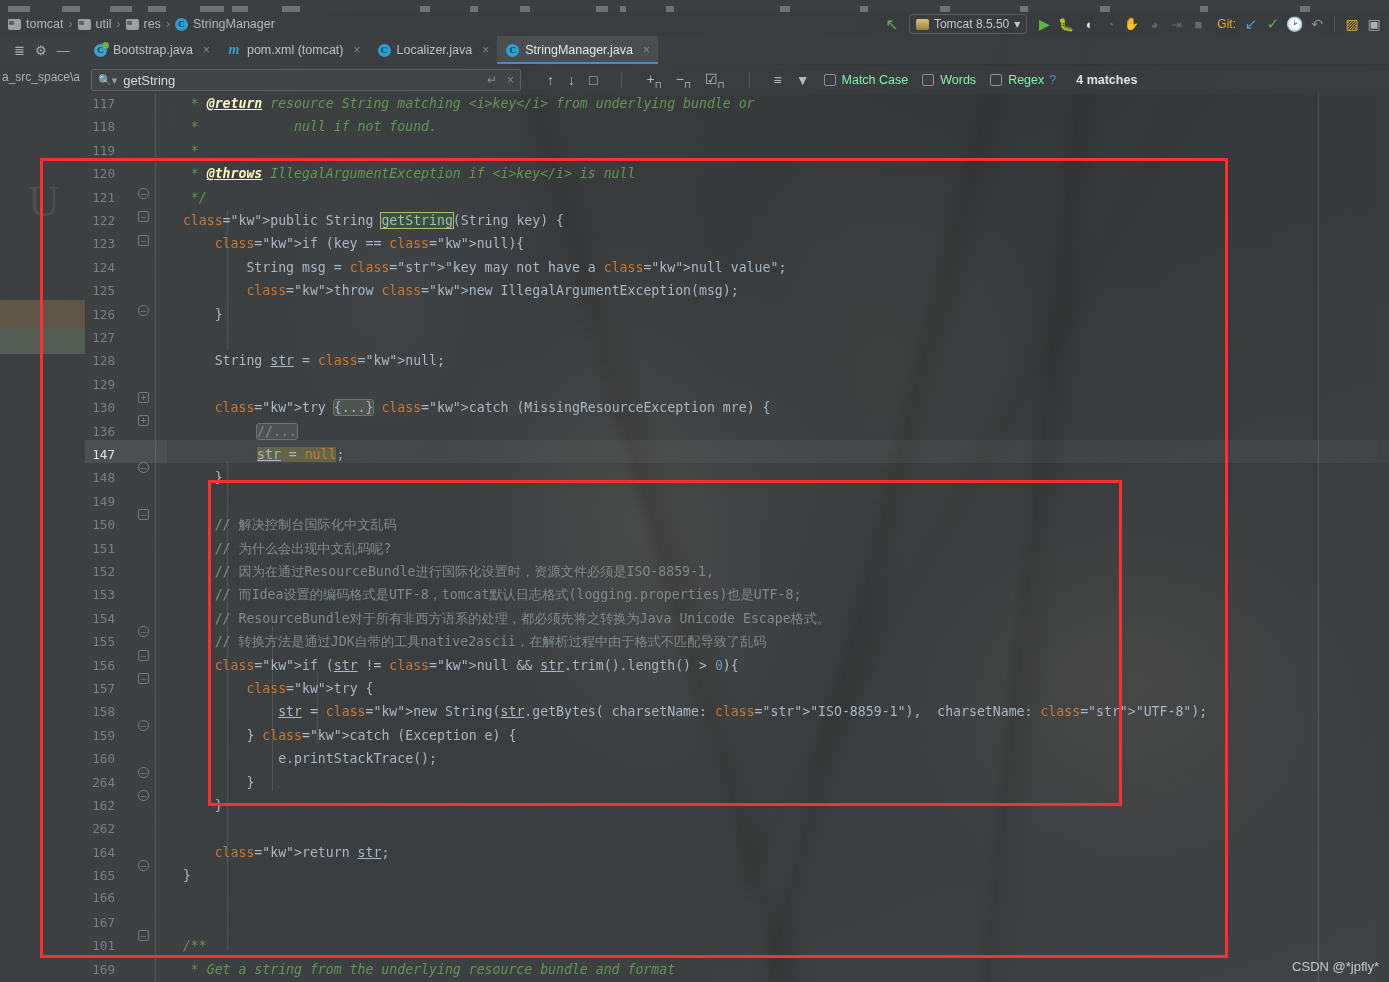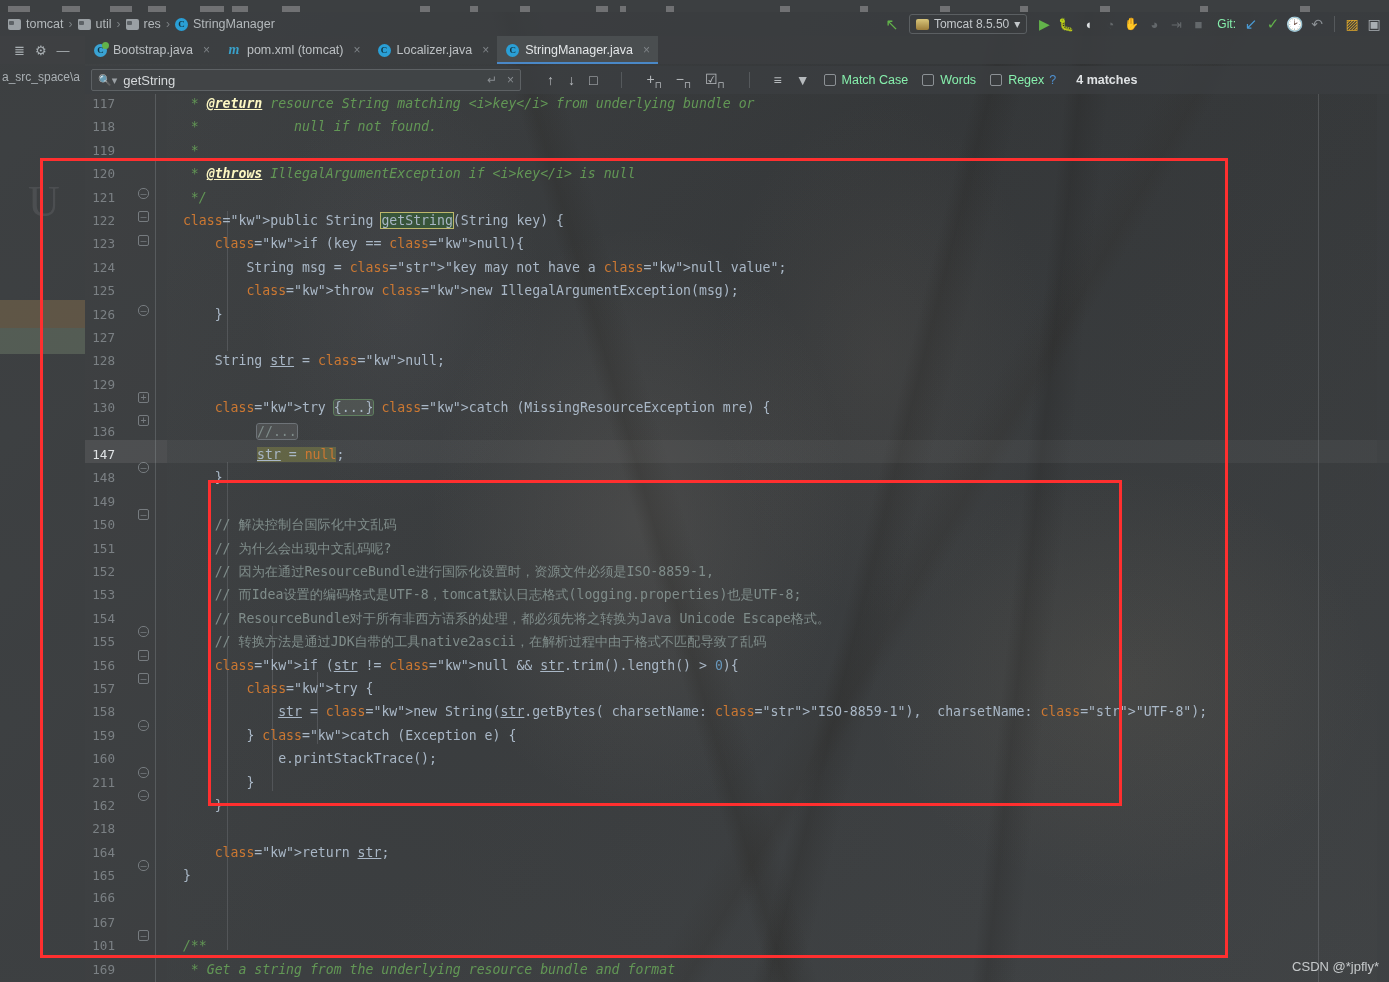--- a/index.html
+++ b/index.html
@@ -177,21 +177,21 @@
   }
   .tbi { width: 22px; height: 20px; display: flex; align-items: center; justify-content: center; font-size: 13px; color: #a9afb3; }
   .tbi.dim { opacity: .38; }
   .run-combo {
     display: flex; align-items: center; gap: 5px;
     height: 20px; padding: 0 6px;
     border: 1px solid #5b5f62; border-radius: 3px;
     font-size: 12px; color: #c3c7ca; margin: 0 6px;
   }
   .tomcat-ico { width: 13px; height: 11px; background: linear-gradient(#d8c57a,#9d7e3a); border-radius: 2px; }
-  .git-label { font-size: 12px; color: #86efac; margin: 0 4px 0 8px; }
+  .git-label { font-size: 12px; color: #eab308; margin: 0 4px 0 8px; }
   .vsep { width: 1px; height: 16px; background: #55595c; margin: 0 6px; }
 
   
   .editor {
     position: absolute; top: 94px; left: 85px; width: 1304px; height: 888px;
     overflow: hidden;
     font-family: "DejaVu Sans Mono", monospace;
     font-size: 13.2px;
     z-index: 4;
   }
@@ -450,23 +450,23 @@
           <div class="gutter-line" style="top: 442.6px;">151</div>
           <div class="gutter-line" style="top: 466px;">152</div>
           <div class="gutter-line" style="top: 489.4px;">153</div>
           <div class="gutter-line" style="top: 512.8px;">154</div>
           <div class="gutter-line" style="top: 536.2px;">155</div>
           <div class="gutter-line" style="top: 559.6px;">156</div>
           <div class="gutter-line" style="top: 583px;">157</div>
           <div class="gutter-line" style="top: 606.4px;">158</div>
           <div class="gutter-line" style="top: 629.8px;">159</div>
           <div class="gutter-line" style="top: 653.2px;">160</div>
-          <div class="gutter-line" style="top: 676.6px;">211</div>
+          <div class="gutter-line" style="top: 676.6px;">264</div>
           <div class="gutter-line" style="top: 700px;">162</div>
-          <div class="gutter-line" style="top: 723.4px;">218</div>
+          <div class="gutter-line" style="top: 723.4px;">262</div>
           <div class="gutter-line" style="top: 746.8px;">164</div>
           <div class="gutter-line" style="top: 770.2px;">165</div>
           <div class="gutter-line" style="top: 792px;">166</div>
           <div class="gutter-line" style="top: 817px;">167</div>
           <div class="gutter-line" style="top: 840.4px;">101</div>
           <div class="gutter-line" style="top: 863.8px;">169</div>
           <div class="gutter-line" style="top: 887.2px;">170</div>
         </div>
 
       <div class="fold round" style="top:94px">–</div>

